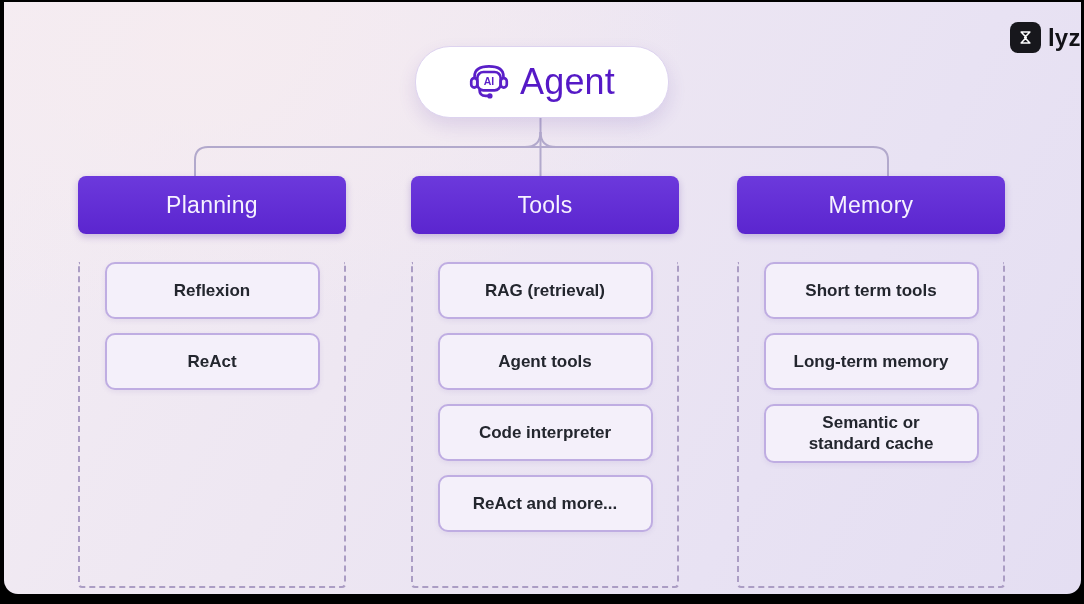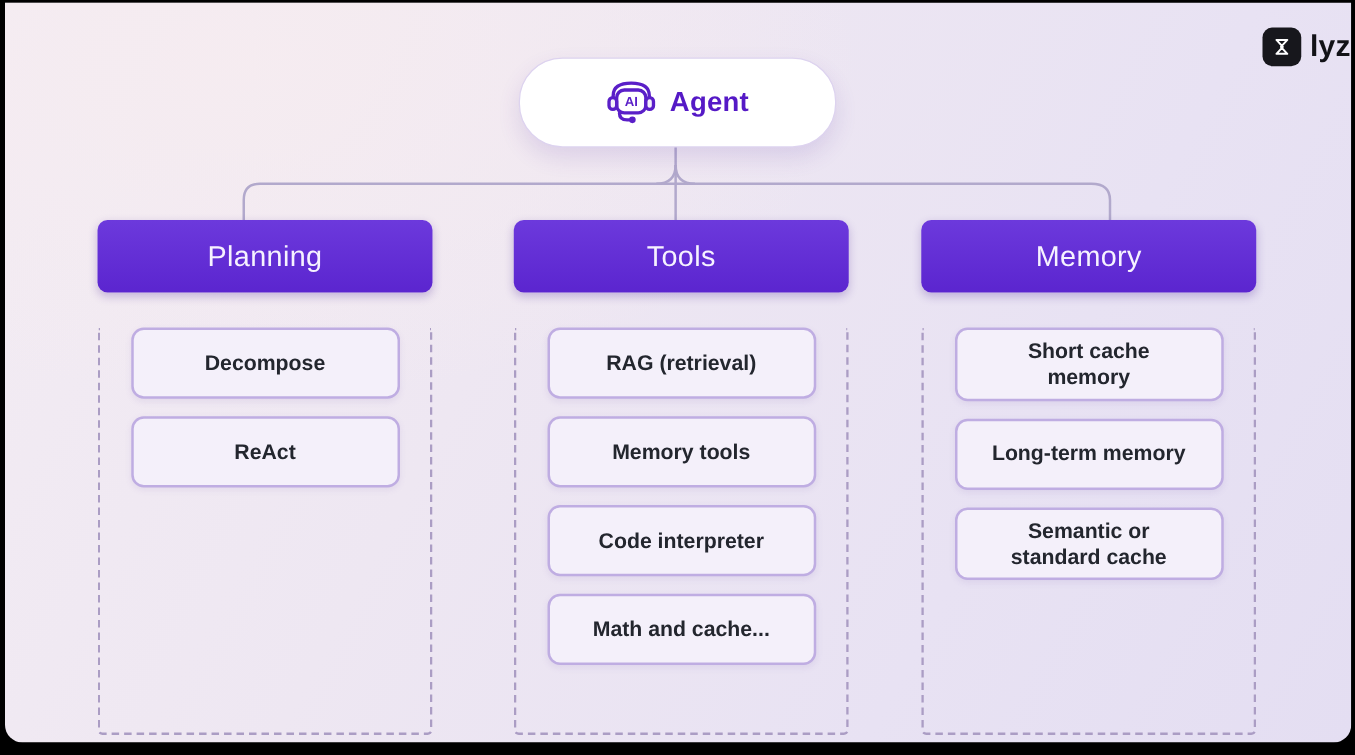--- a/index.html
+++ b/index.html
@@ -17,21 +17,21 @@
   }
   .connectors{position:absolute;left:0;top:0;width:1077px;height:592px;pointer-events:none;}
   .connectors path{stroke:#b2a9cc;stroke-width:2;fill:none;}
 
   .agent-pill{
     position:absolute;left:411px;top:44px;width:252px;height:70px;border-radius:35px;
     background:#ffffff;border:1.5px solid #ddd3ef;
     box-shadow:0 8px 18px rgba(95,55,170,.14);
     display:flex;align-items:center;justify-content:center;gap:11px;z-index:3;
   }
-  .agent-pill .title{font-size:22px;font-weight:700;color:#5519c6;letter-spacing:.2px;}
+  .agent-pill .title{font-size:36px;font-weight:400;color:#5519c6;letter-spacing:.2px;}
 
   .brand{position:absolute;left:978px;top:20px;display:flex;align-items:center;gap:7px;z-index:3;padding-left:28px;}
   .brand .logo-box{width:31px;height:31px;border-radius:8px;background:#17171c;display:flex;align-items:center;justify-content:center;}
   .brand .word{font-size:24px;font-weight:600;color:#121217;letter-spacing:.2px;}
   .brand sup{font-size:8px;color:#121217;vertical-align:top;position:relative;top:-4px;left:1px;}
 
   .column{position:absolute;top:174px;width:268px;}
   .col-planning{left:74px;} .col-tools{left:407px;} .col-memory{left:733px;}
   .col-header{
     height:58px;border-radius:8px;display:flex;align-items:center;justify-content:center;
@@ -91,55 +91,55 @@
     </span>
     <span class="word"><span>lyzr</span><sup>™</sup></span>
   </div>
 
   <div class="column col-planning">
     <div class="col-header">
       <span>Planning</span>
     </div>
     <div class="col-body">
         <div class="item">
-          <span>Decompose</span>
+          <span>Reflexion</span>
         </div>
         <div class="item">
           <span>ReAct</span>
         </div>
       </div>
   </div>
 
   <div class="column col-tools">
     <div class="col-header">
       <span>Tools</span>
     </div>
     <div class="col-body">
         <div class="item">
           <span>RAG (retrieval)</span>
         </div>
         <div class="item">
-          <span>Memory tools</span>
+          <span>Agent tools</span>
         </div>
         <div class="item">
           <span>Code interpreter</span>
         </div>
         <div class="item">
-          <span>Math and cache...</span>
+          <span>ReAct and more...</span>
         </div>
       </div>
   </div>
 
   <div class="column col-memory">
     <div class="col-header">
       <span>Memory</span>
     </div>
     <div class="col-body">
         <div class="item">
-          <span>Short cache memory</span>
+          <span>Short term tools</span>
         </div>
         <div class="item">
           <span>Long-term memory</span>
         </div>
         <div class="item">
           <span>Semantic or standard cache</span>
         </div>
       </div>
   </div>
 

